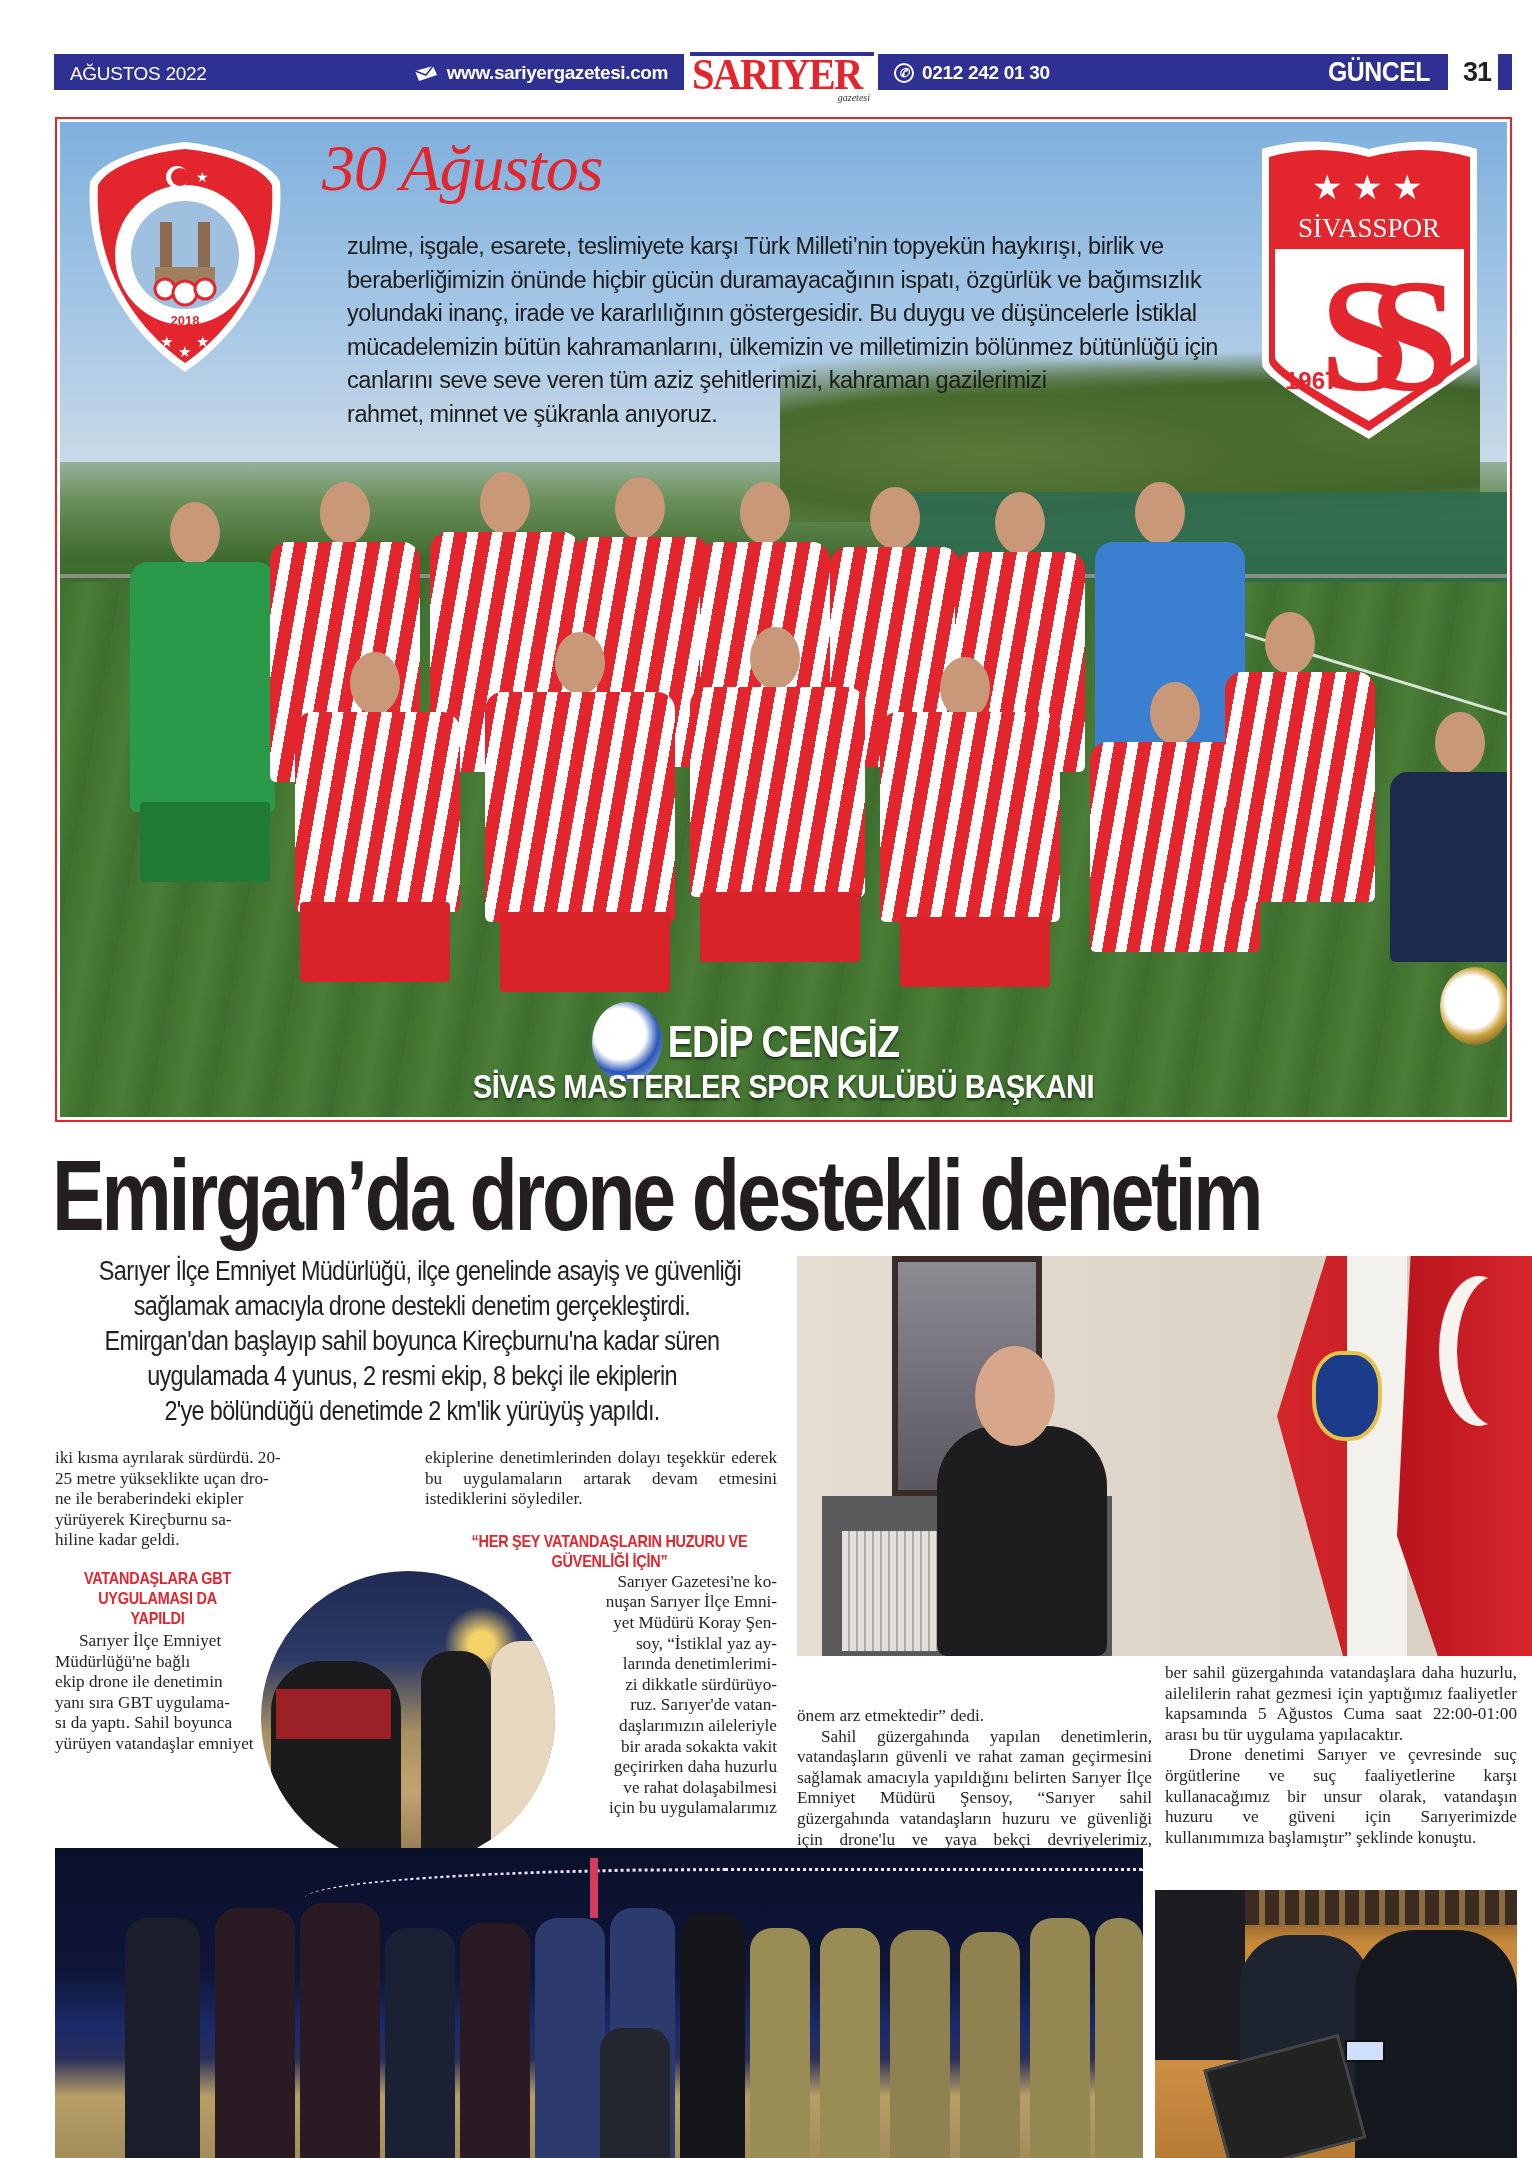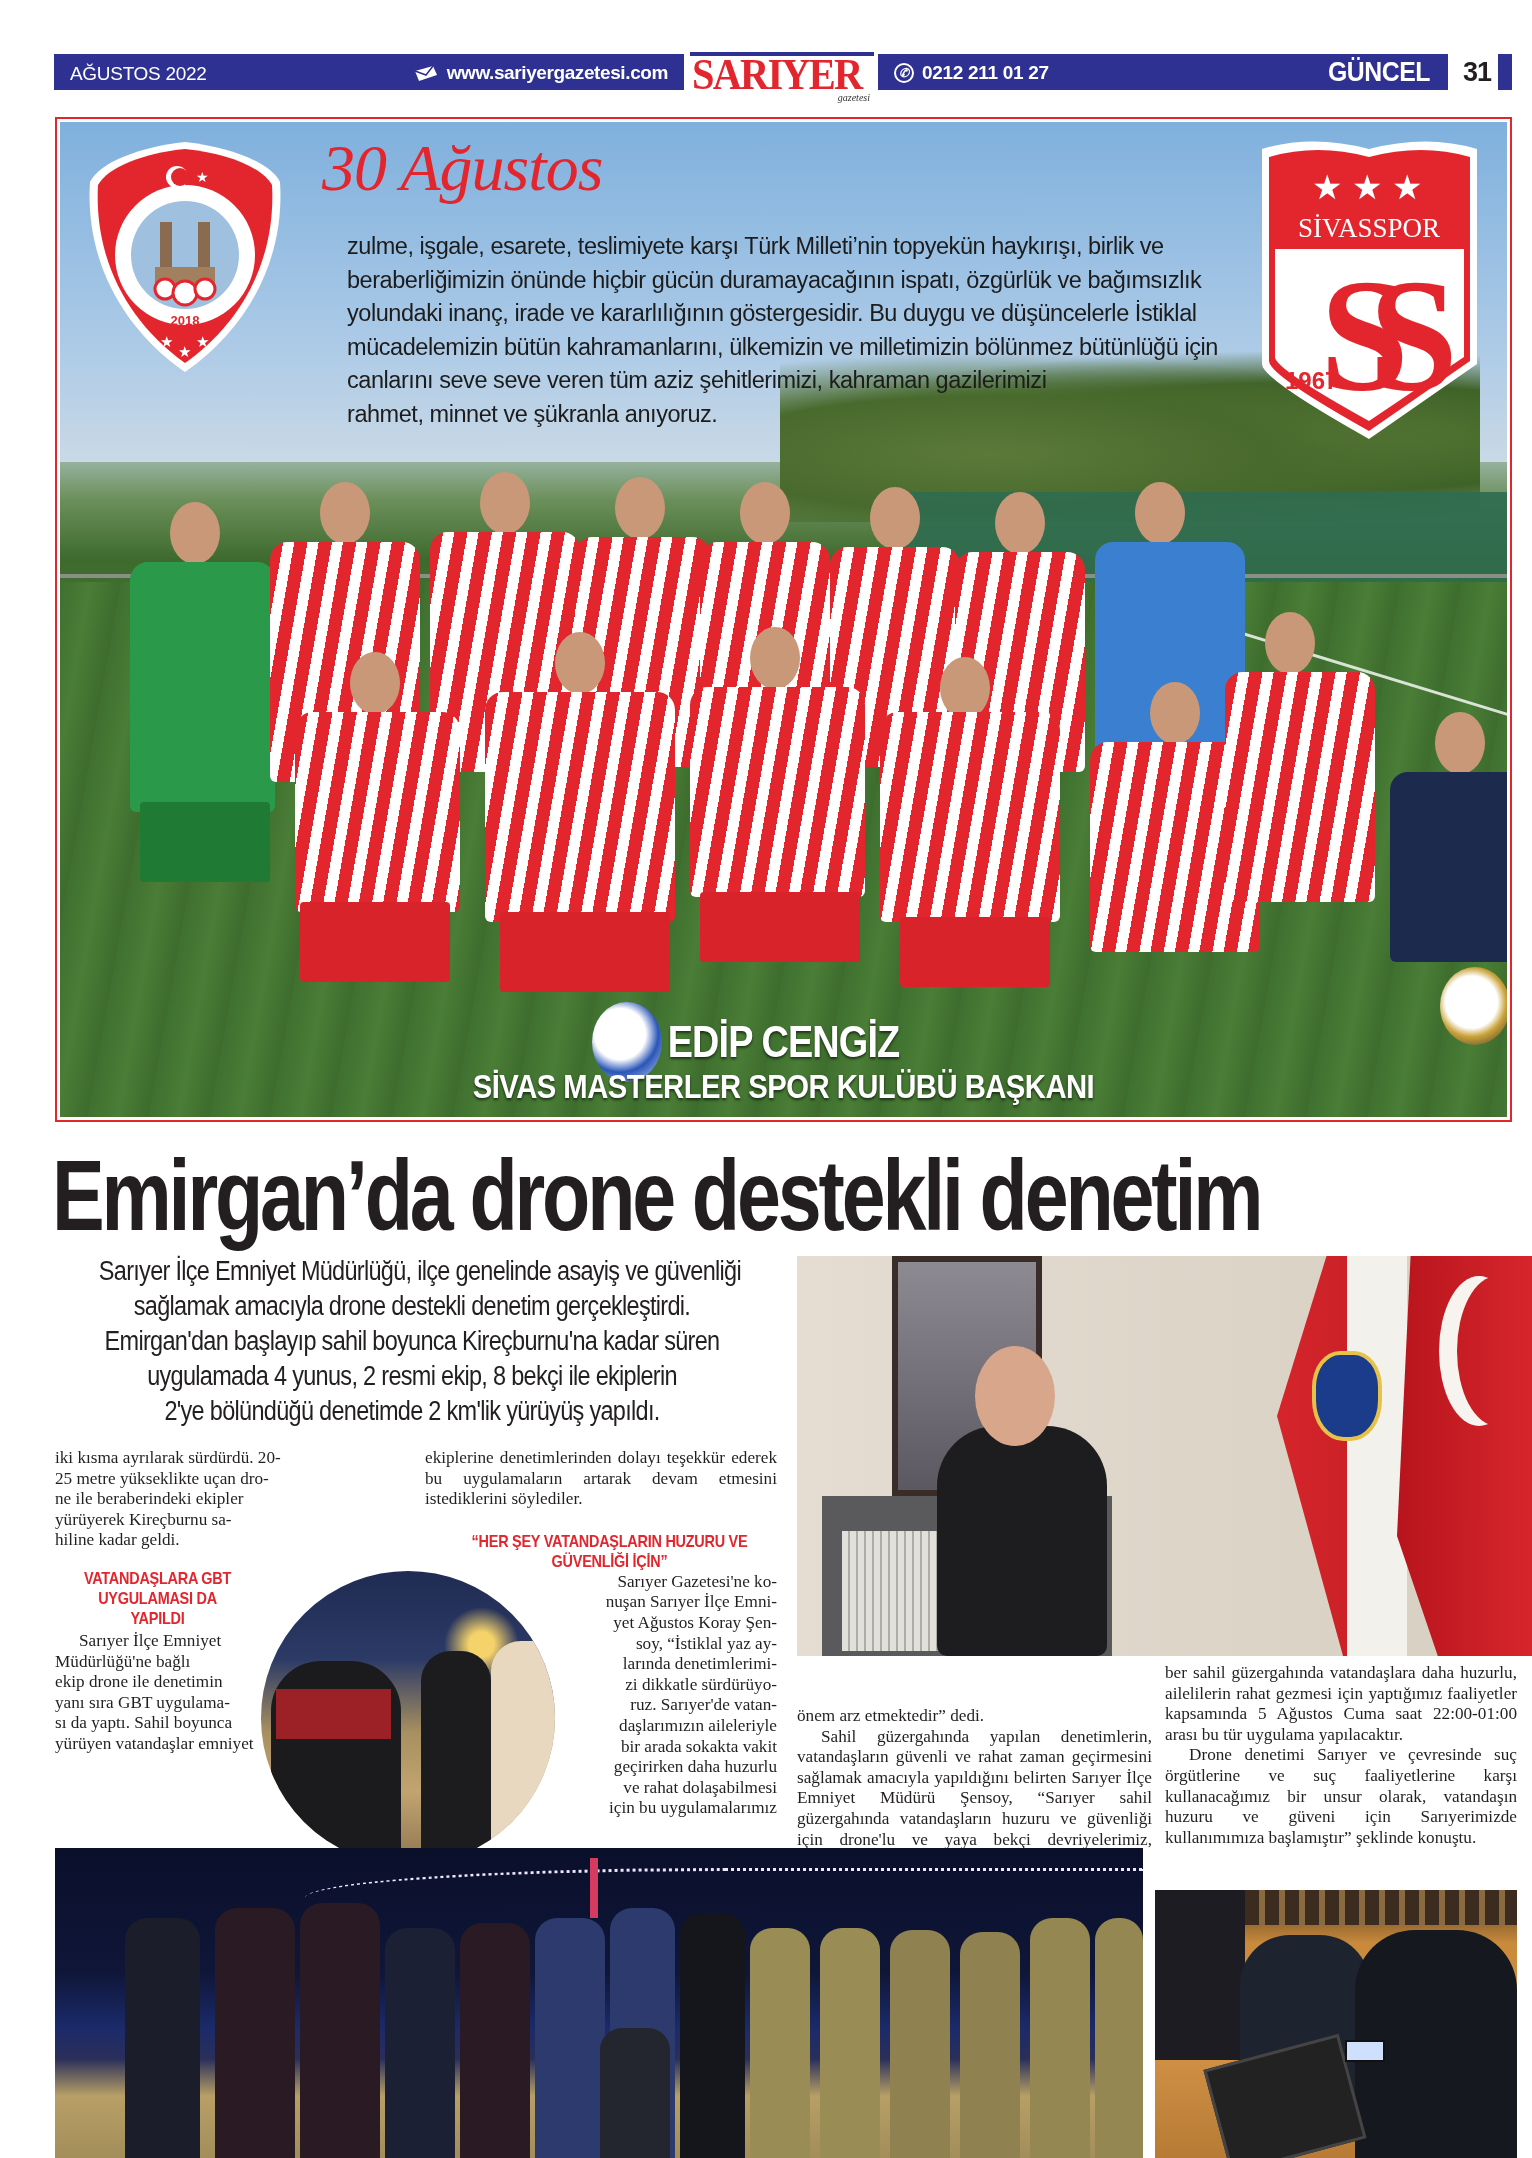--- a/index.html
+++ b/index.html
@@ -117,21 +117,21 @@
     </span>
   </div>
   <div class="logo-box">
     <div class="top-rule"></div>
     <div class="logo-text">SARIYER</div>
     <div class="logo-sub">gazetesi</div>
   </div>
   <div class="bar-right">
     <span class="phone">
       <span class="phone-icon">✆</span>
-      <span>0212 211 01 27</span>
+      <span>0212 242 01 30</span>
     </span>
     <span class="section">GÜNCEL</span>
   </div>
   <div class="page-num">31</div>
   <div class="bar-tail"></div>
 </div>
 
 <div class="feature">
   <div class="feature-inner">
     <div class="sky-band"></div>
@@ -272,21 +272,21 @@
     <span class="nowrap-line">yürüyen vatandaşlar emniyet</span>
   </div>
 </div>
 
 <div class="col col2">
   <p style="text-indent:0;">ekiplerine denetimlerinden dolayı teşekkür ederek bu uygulamaların artarak devam etmesini istediklerini söylediler.</p>
   <div class="subhead" style="margin-top:22px;padding-left:20px;">“HER ŞEY VATANDAŞLARIN HUZURU VE GÜVENLİĞİ İÇİN”</div>
   <div style="text-align:right;">
     <span class="nowrap-line">Sarıyer Gazetesi'ne ko-</span>
     <span class="nowrap-line">nuşan Sarıyer İlçe Emni-</span>
-    <span class="nowrap-line">yet Ağustos Koray Şen-</span>
+    <span class="nowrap-line">yet Müdürü Koray Şen-</span>
     <span class="nowrap-line">soy, “İstiklal yaz ay-</span>
     <span class="nowrap-line">larında denetimlerimi-</span>
     <span class="nowrap-line">zi dikkatle sürdürüyo-</span>
     <span class="nowrap-line">ruz. Sarıyer'de vatan-</span>
     <span class="nowrap-line">daşlarımızın aileleriyle</span>
     <span class="nowrap-line">bir arada sokakta vakit</span>
     <span class="nowrap-line">geçirirken daha huzurlu</span>
     <span class="nowrap-line">ve rahat dolaşabilmesi</span>
     <span class="nowrap-line">için bu uygulamalarımız</span>
   </div>

